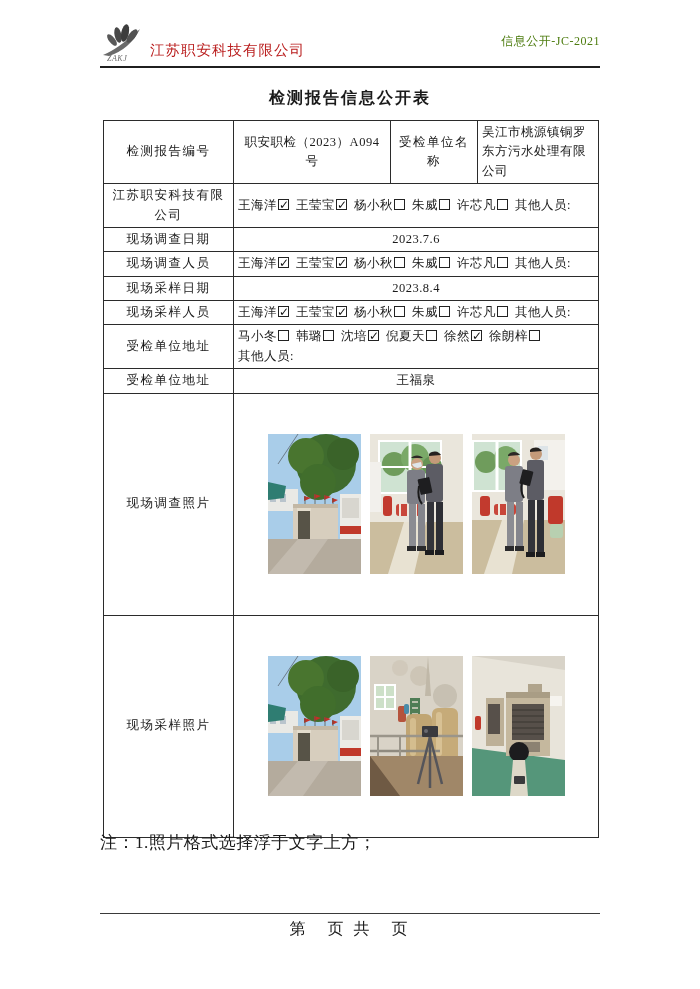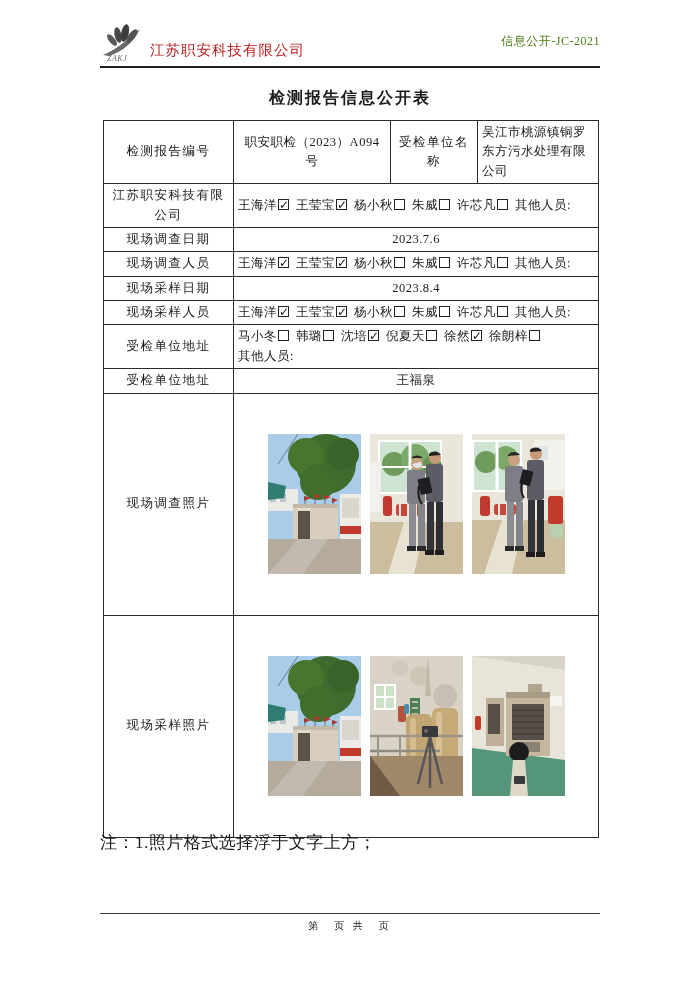--- a/index.html
+++ b/index.html
@@ -69,21 +69,21 @@
   .photo svg { display:block; }
 
   
   .note {
     position:absolute; top:831px; left:100px;
     font-size:17px; letter-spacing:0.5px;
   }
   .footer {
     position:absolute; top:913px; left:100px; width:500px;
     border-top:1px solid #3a3a3a; text-align:center;
-    padding-top:5px; font-size:10px; letter-spacing:3px;
+    padding-top:5px; font-size:16px; letter-spacing:3px;
   }
 </style>
 </head>
 <body>
 
 <div class="page">
 
   <div class="header">
     <div class="brand">
       <div class="logo">

